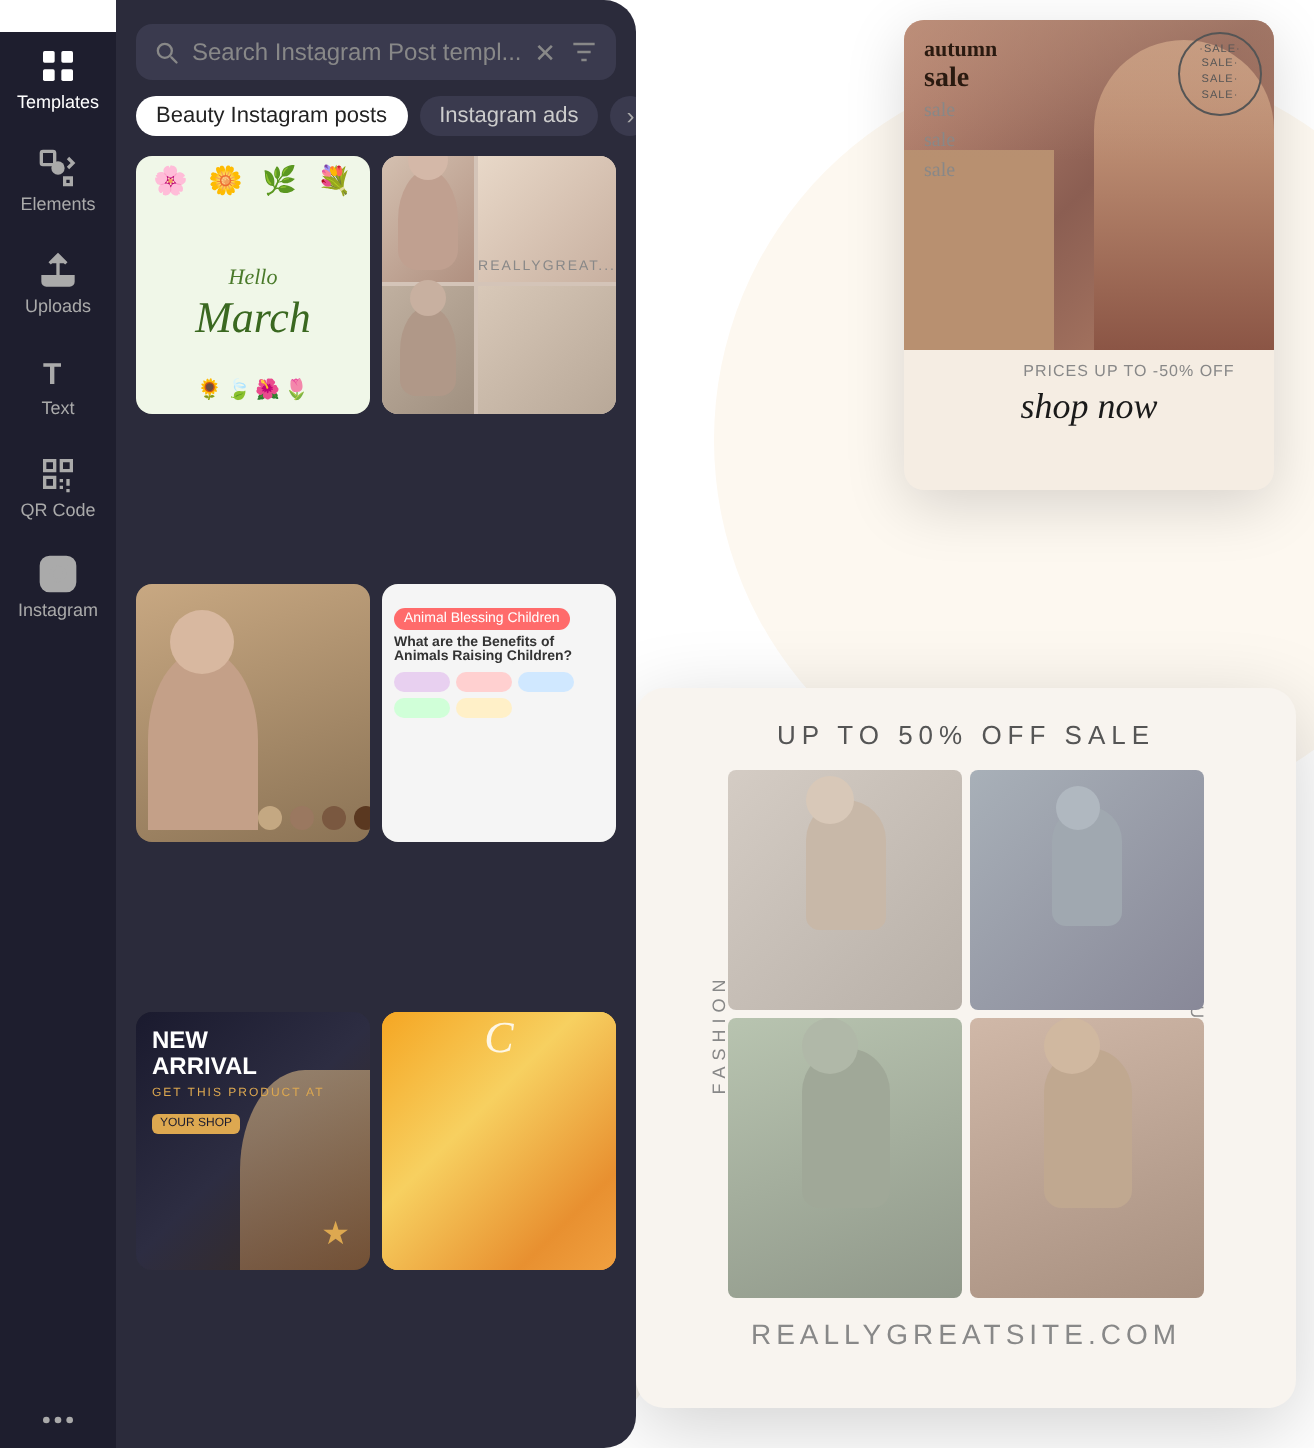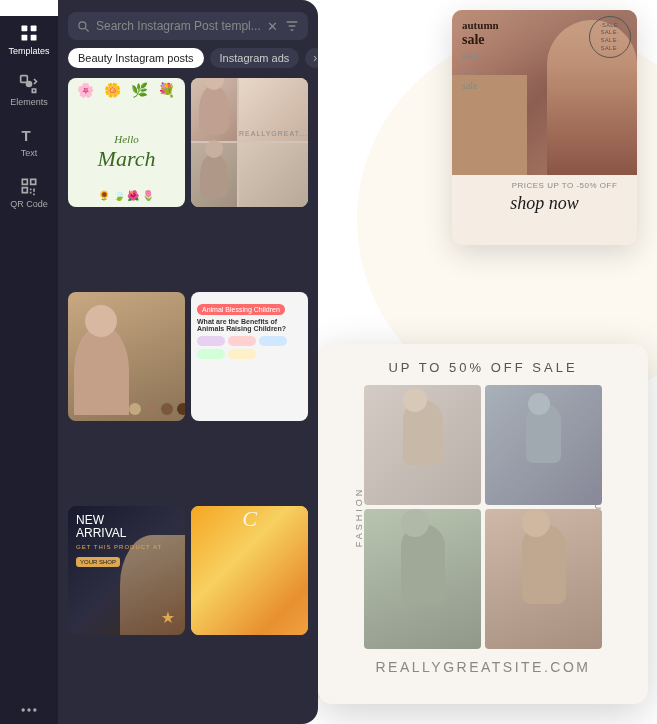--- a/index.html
+++ b/index.html
@@ -529,33 +529,53 @@
         <svg viewBox="0 0 24 24">
             <circle cx="12" cy="12" r="4"></circle>
             <rect x="2" y="2" width="8" height="8" rx="1" fill="none" stroke="currentColor" stroke-width="2"></rect>
             <path d="M18 6l3 3-3 3M16 18h4v4h-4z" stroke="currentColor" stroke-width="2" fill="none"></path>
           </svg>
       </div>
       <span class="sidebar-label">Elements</span>
     </div>
     <div class="sidebar-item">
       <div class="sidebar-icon">
+        <svg viewBox="0 0 24 24" fill="none" stroke="currentColor" stroke-width="2">
+            <path d="M21 15v4a2 2 0 01-2 2H5a2 2 0 01-2-2v-4"></path>
+            <polyline points="17 8 12 3 7 8"></polyline>
+            <line x1="12" y1="3" x2="12" y2="15"></line>
+          </svg>
+      </div>
+      <span class="sidebar-label">Uploads</span>
+    </div>
+    <div class="sidebar-item">
+      <div class="sidebar-icon">
         <svg viewBox="0 0 24 24">
             <text x="3" y="19" font-size="18" font-weight="bold" fill="currentColor">T</text>
           </svg>
       </div>
       <span class="sidebar-label">Text</span>
     </div>
     <div class="sidebar-item">
       <div class="sidebar-icon">
         <svg viewBox="0 0 24 24" fill="currentColor">
             <path d="M3 3h8v8H3V3zm2 2v4h4V5H5zm8-2h8v8h-8V3zm2 2v4h4V5h-4zM3 13h8v8H3v-8zm2 2v4h4v-4H5zm8 0h2v2h-2v-2zm4 0h2v2h-2v-2zm-4 4h2v2h-2v-2zm4-2h2v2h-2v-2zm0 4h2v2h-2v-2z"></path>
           </svg>
       </div>
       <span class="sidebar-label">QR Code</span>
+    </div>
+    <div class="sidebar-item">
+      <div class="sidebar-icon">
+        <svg viewBox="0 0 24 24" fill="none" stroke="currentColor" stroke-width="2">
+            <rect x="2" y="2" width="20" height="20" rx="5"></rect>
+            <circle cx="12" cy="12" r="4"></circle>
+            <circle cx="17.5" cy="6.5" r="0.5" fill="currentColor" stroke="none"></circle>
+          </svg>
+      </div>
+      <span class="sidebar-label">Instagram</span>
     </div>
     <div class="sidebar-item" style="margin-top:auto;">
       <div class="sidebar-icon">
         <svg viewBox="0 0 24 24" fill="currentColor">
             <circle cx="5" cy="12" r="2"></circle>
             <circle cx="12" cy="12" r="2"></circle>
             <circle cx="19" cy="12" r="2"></circle>
           </svg>
       </div>
       <span class="sidebar-label">Hello</span>
@@ -652,21 +672,21 @@
             <div class="blob-pill" style="background:#fff0c8;"></div>
           </div>
         </div>
       </div>
 
       <div class="template-card">
         <div class="card-inner card-arrival">
           <div style="position:absolute;top:0;left:0;right:0;bottom:0;background:linear-gradient(135deg,#1a1a2e 0%,#2d2d42 50%,#3a2a1a 100%);"></div>
           <div style="position:absolute;bottom:0;right:0;width:65px;height:100px;background:linear-gradient(160deg,#c4a880 0%,#8a6040 100%);border-radius:50% 0 0 0;opacity:0.7;"></div>
           <div style="position:relative;z-index:2;">
-            <div class="card-arrival-label" style="font-size:12px; color:#fff; font-weight:400; text-transform:uppercase; line-height:1.1;">NEW<br>ARRIVAL</div>
+            <div class="card-arrival-label" style="font-size:12px; color:#fff; font-weight:700; text-transform:uppercase; line-height:1.1;">NEW<br>ARRIVAL</div>
             <div class="card-arrival-sub" style="color:#dda850; font-size:6px; letter-spacing:1px; margin-top:4px;">GET THIS PRODUCT AT</div>
             <div class="card-arrival-badge" style="background:#dda850; color:#1a1a2e; font-size:6px; padding:2px 4px; border-radius:3px; display:inline-block; margin-top:3px;">YOUR SHOP</div>
           </div>
           <div class="card-arrival-star" style="position:absolute; bottom:8px; right:10px; color:#dda850; font-size:16px;">★</div>
         </div>
       </div>
 
       <div class="template-card">
         <div class="card-inner card-yellow">
           <div style="position:absolute;inset:0;background:linear-gradient(135deg,#f5a623 0%,#f7d060 40%,#e89030 80%,#f0a040 100%);"></div>

